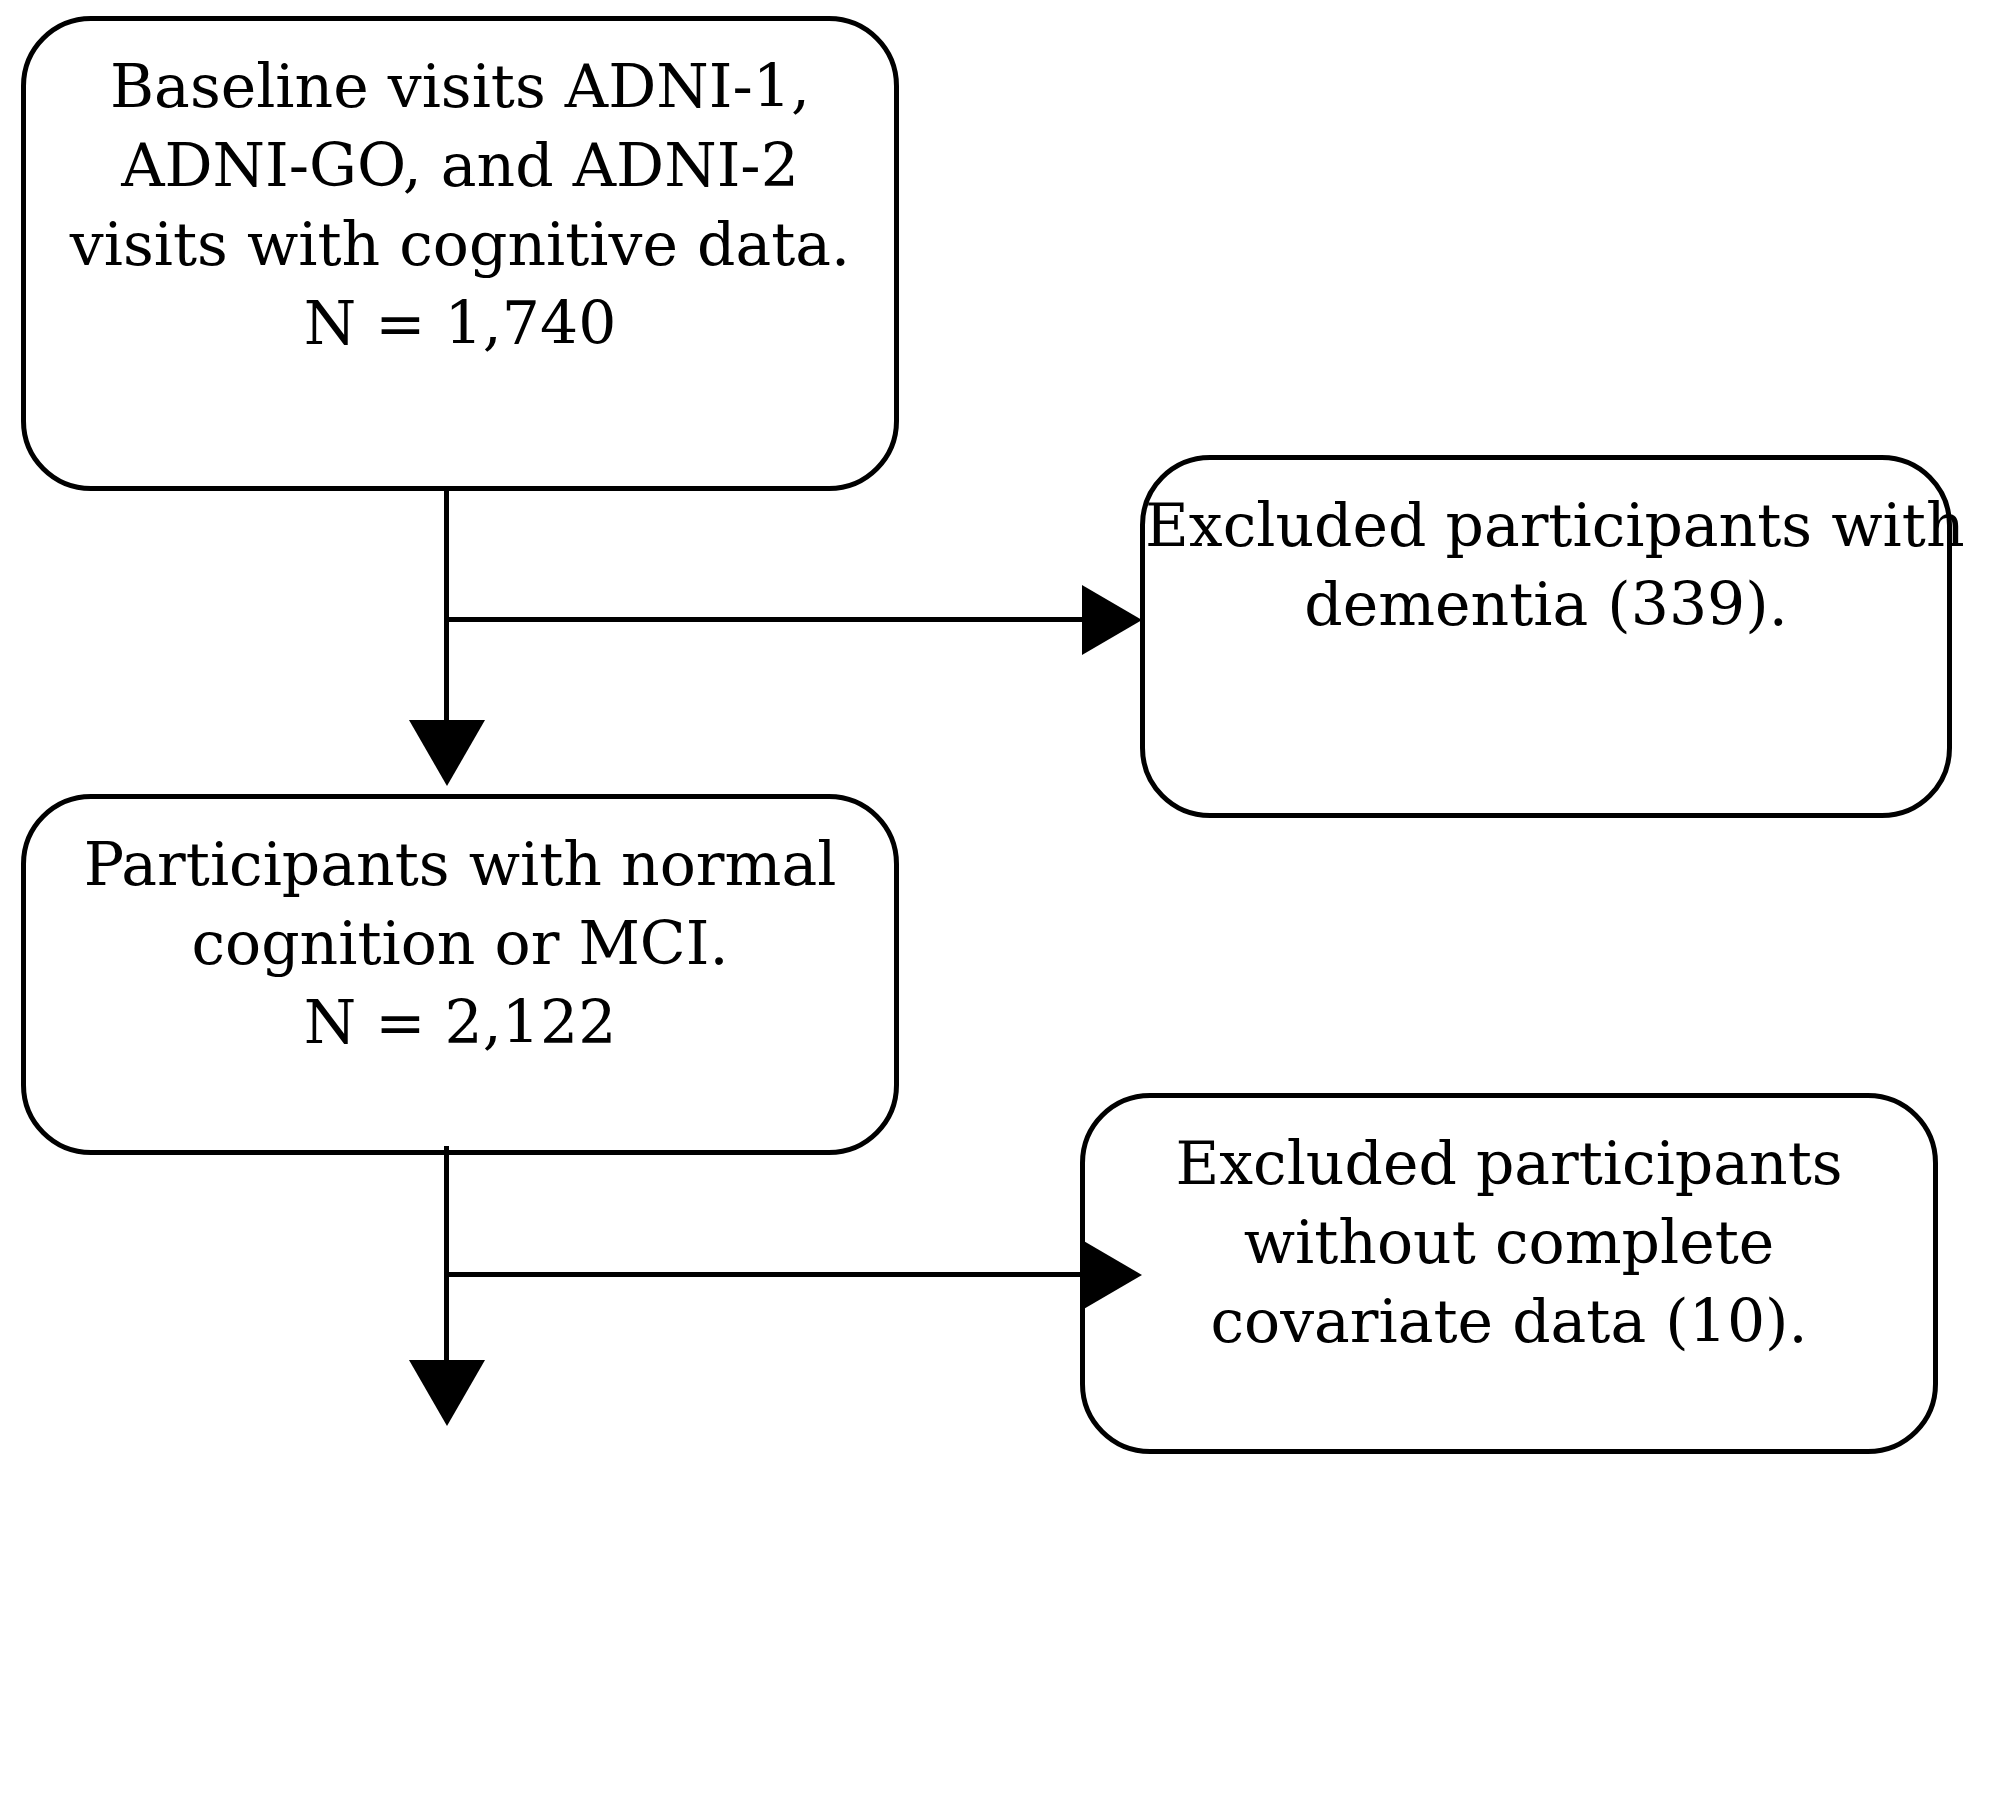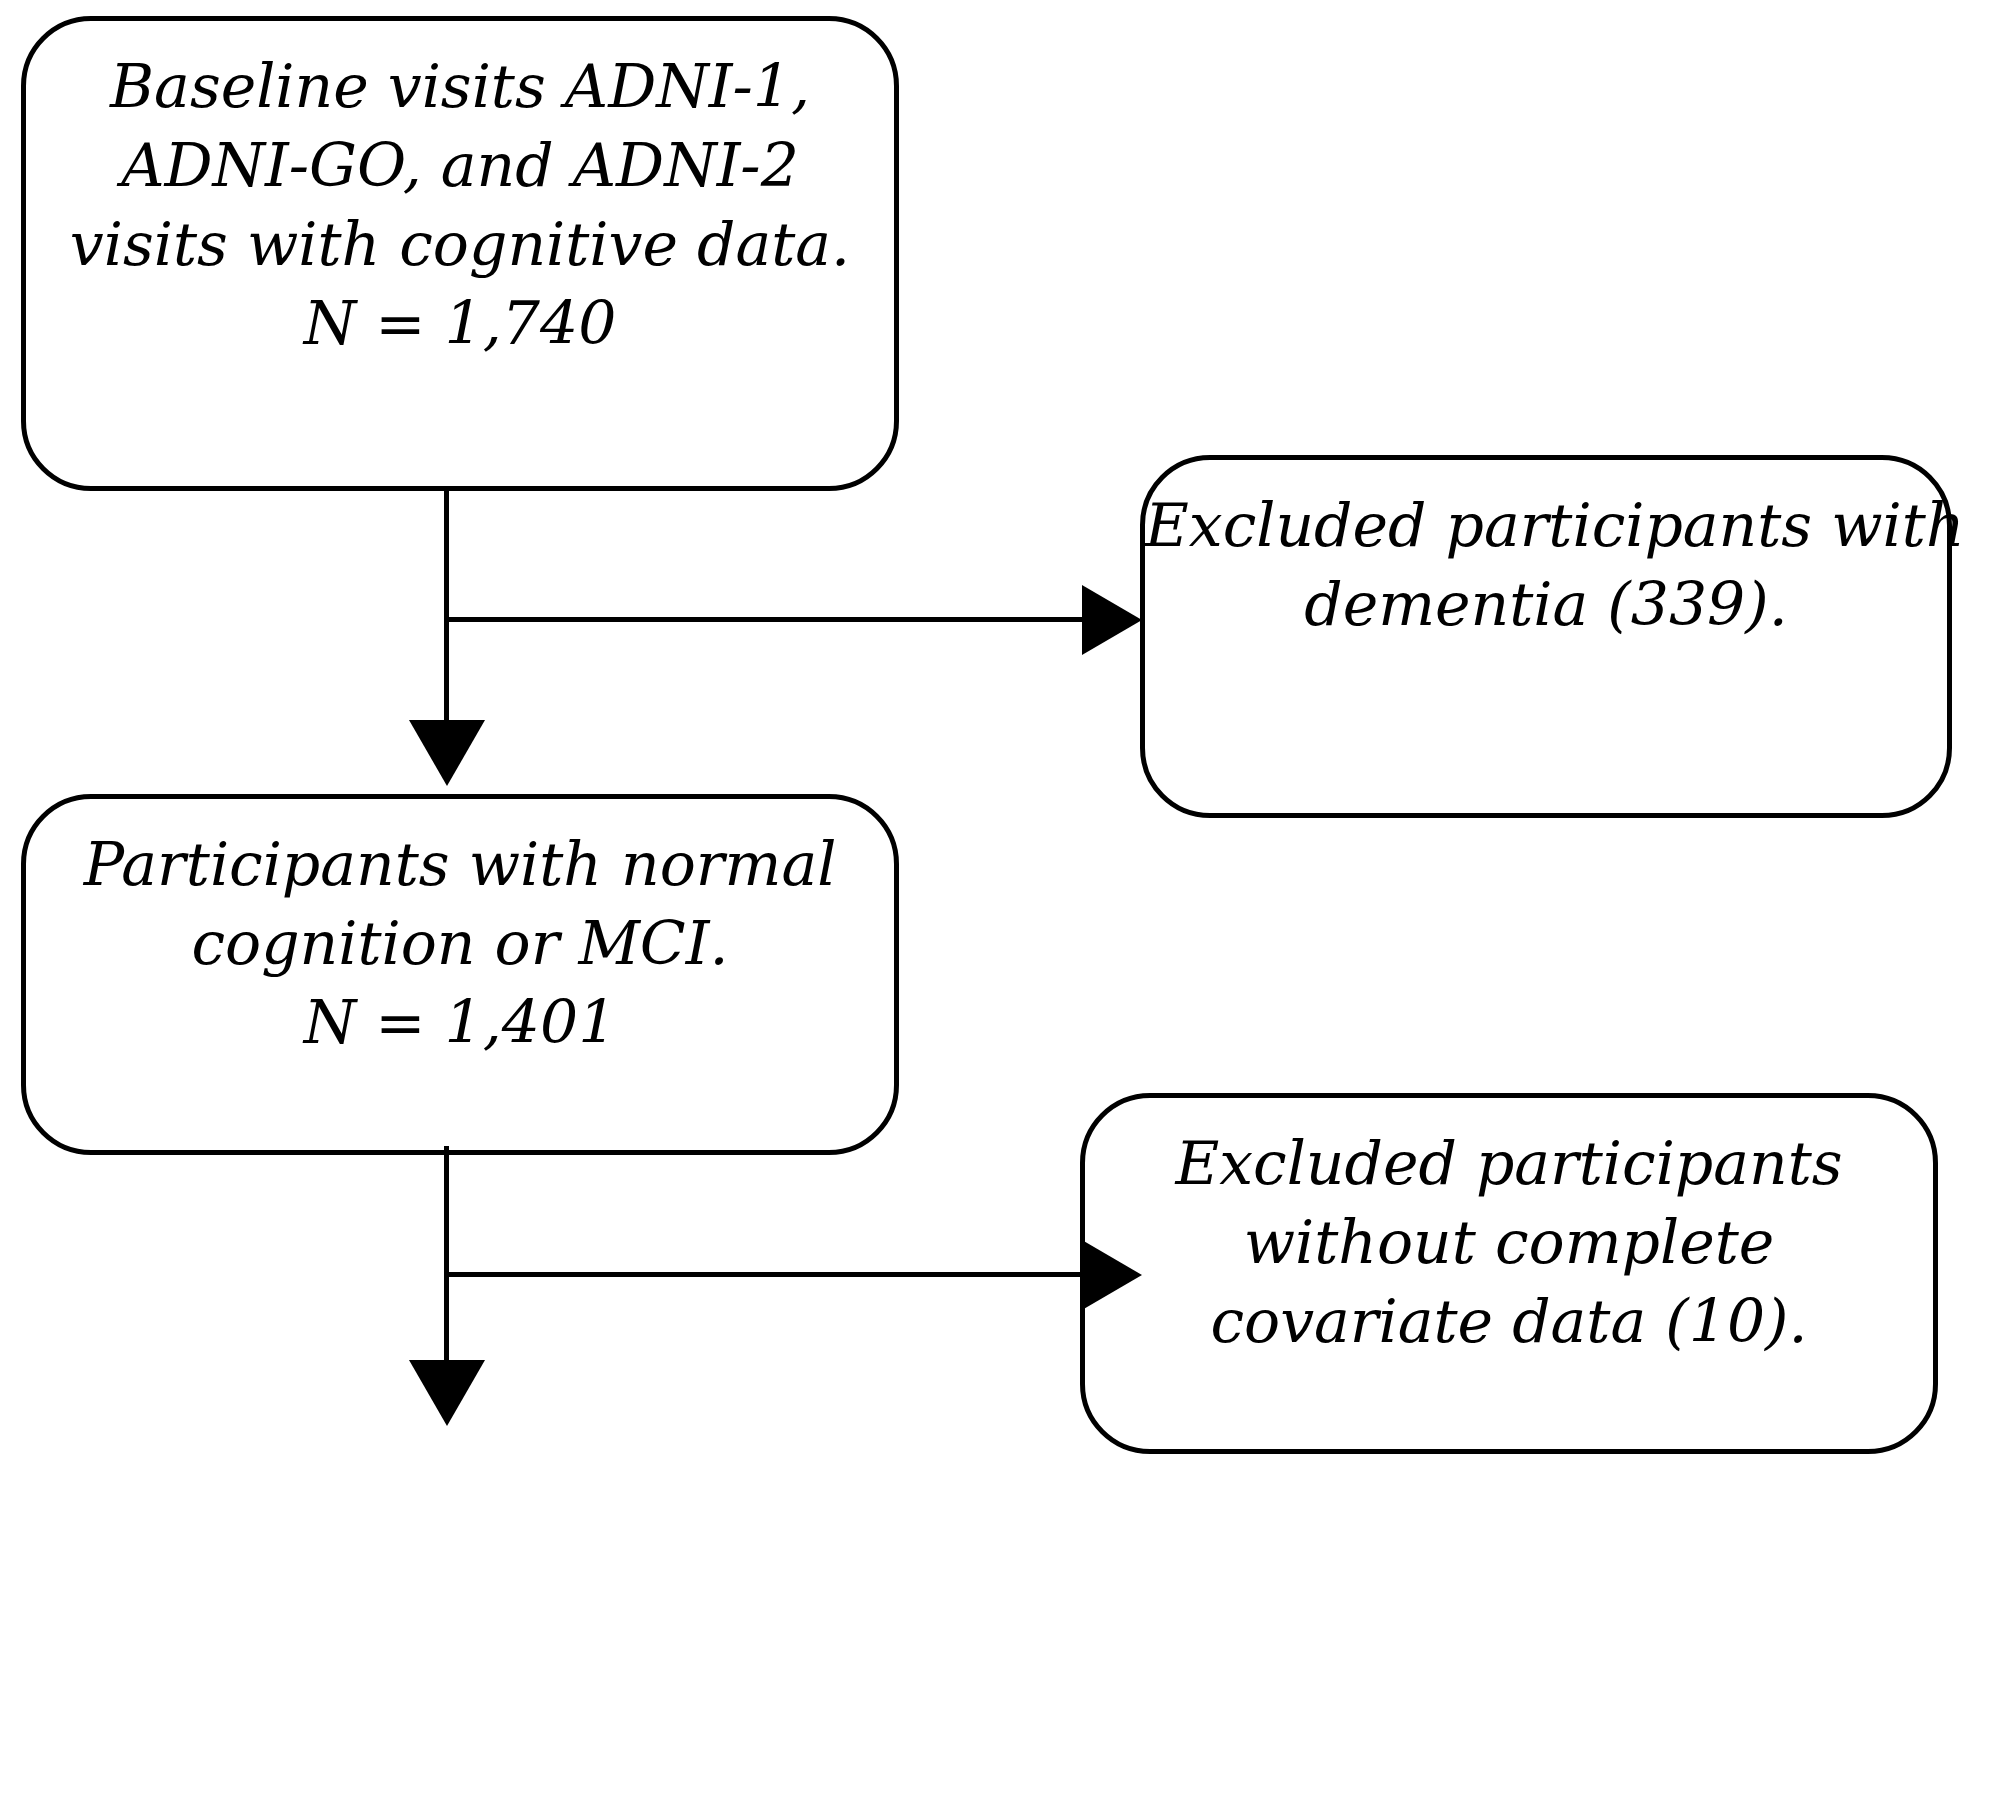--- a/index.html
+++ b/index.html
@@ -7,21 +7,20 @@
     padding: 0;
     background: #ffffff;
   }
   #canvas {
     position: relative;
     width: 2015px;
     height: 1817px;
     background: #ffffff;
     overflow: hidden;
     font-family: "DejaVu Serif", serif;
-    font-style: italic;
   }
   .node {
     position: absolute;
     box-sizing: border-box;
     background: #ffffff;
     border: 5.6px solid #000000;
     border-radius: 70px;
     text-align: center;
     padding-top: 26px;
     font-size: 60px;
@@ -78,21 +77,21 @@
   </div>
 
   <div class="node" id="node-excluded-dementia">
     <div class="line">Excluded participants with</div>
     <div class="line">dementia (339).</div>
   </div>
 
   <div class="node" id="node-normal-mci">
     <div class="line">Participants with normal</div>
     <div class="line">cognition or MCI.</div>
-    <div class="line">N = 1,401</div>
+    <div class="line">N = 2,122</div>
   </div>
 
   <div class="node" id="node-excluded-covariate">
     <div class="line">Excluded participants</div>
     <div class="line">without complete</div>
     <div class="line">covariate data (10).</div>
   </div>
 
 
   <div class="stem" id="stem-v1"></div>

